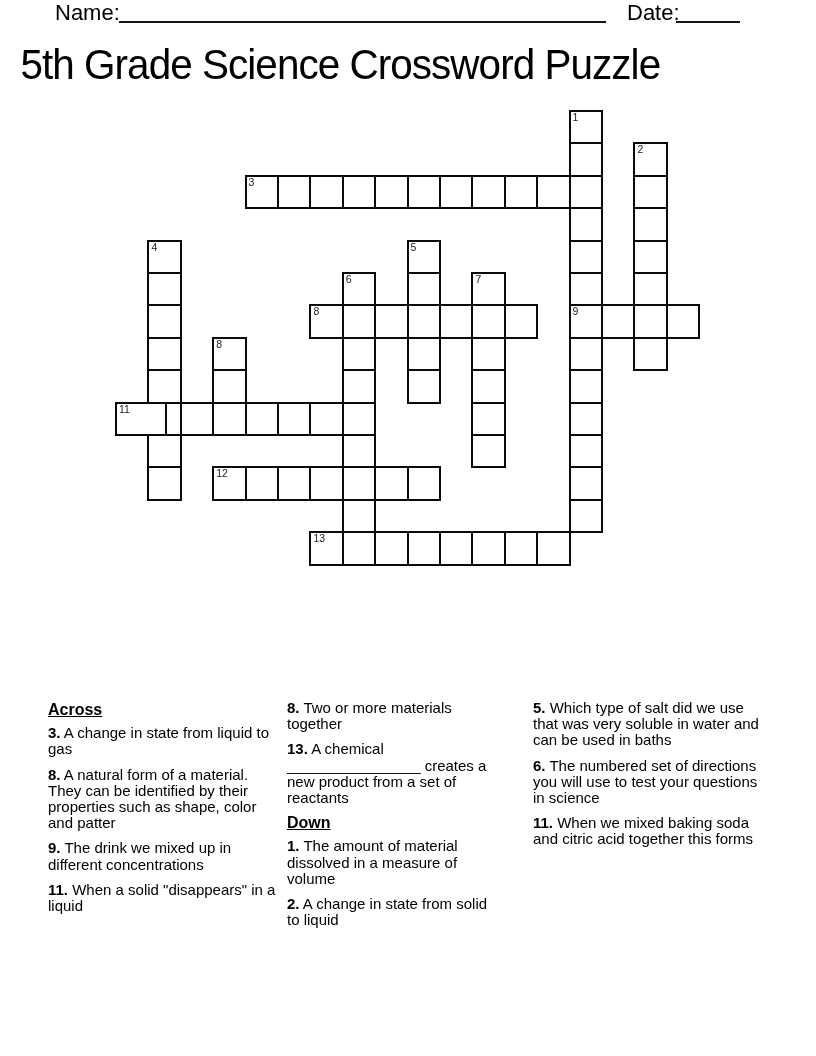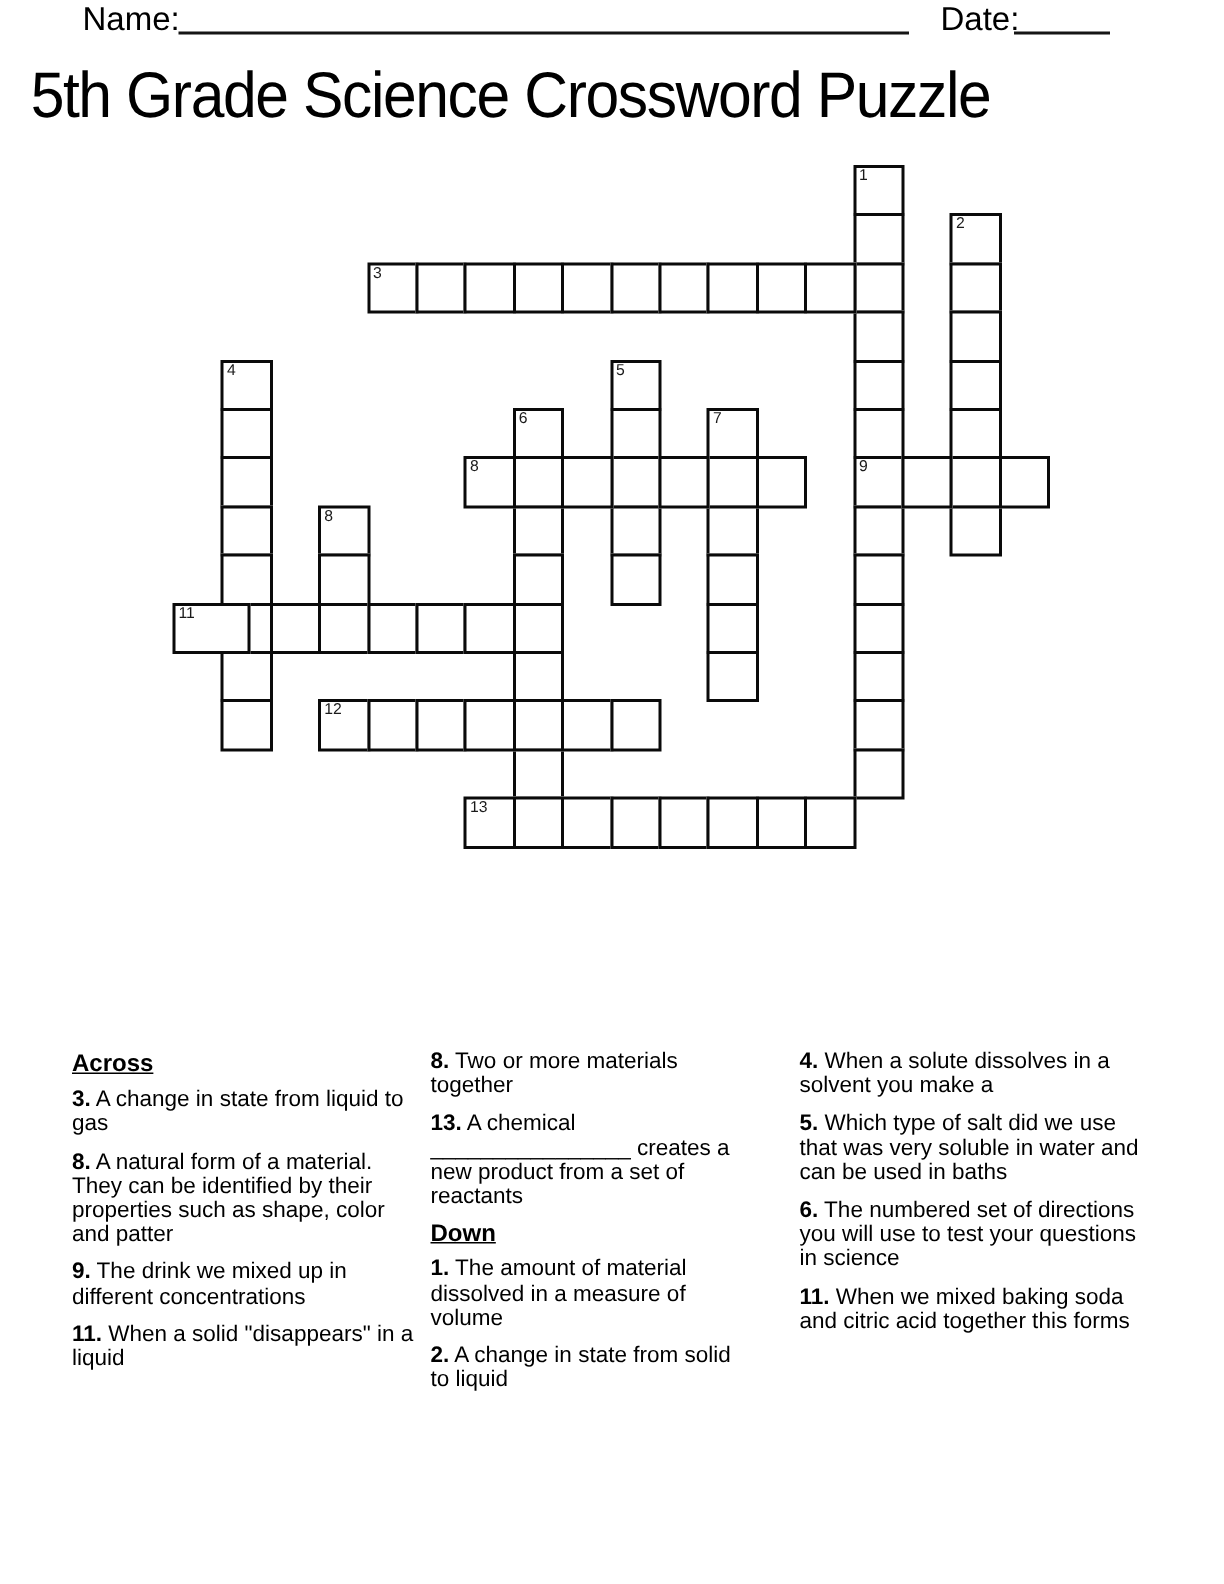--- a/index.html
+++ b/index.html
@@ -237,19 +237,18 @@
     </div>
   <div class="clue-col" id="clue-col-2">
       <p class="clue"><b>8.</b> Two or more materials together</p>
       <p class="clue"><b>13.</b> A chemical
 ________________ creates a new product from a set of reactants</p>
       <div class="clue-header">Down</div>
       <p class="clue"><b>1.</b> The amount of material dissolved in a measure of volume</p>
       <p class="clue"><b>2.</b> A change in state from solid to liquid</p>
     </div>
   <div class="clue-col" id="clue-col-3">
-      <p class="clue"><b>4.</b> When a solute dissolves in a solvent you make a</p>
       <p class="clue"><b>5.</b> Which type of salt did we use that was very soluble in water and can be used in baths</p>
       <p class="clue"><b>6.</b> The numbered set of directions you will use to test your questions in science</p>
       <p class="clue"><b>11.</b> When we mixed baking soda and citric acid together this forms</p>
     </div>
 
 </div>
 
 </body></html>

